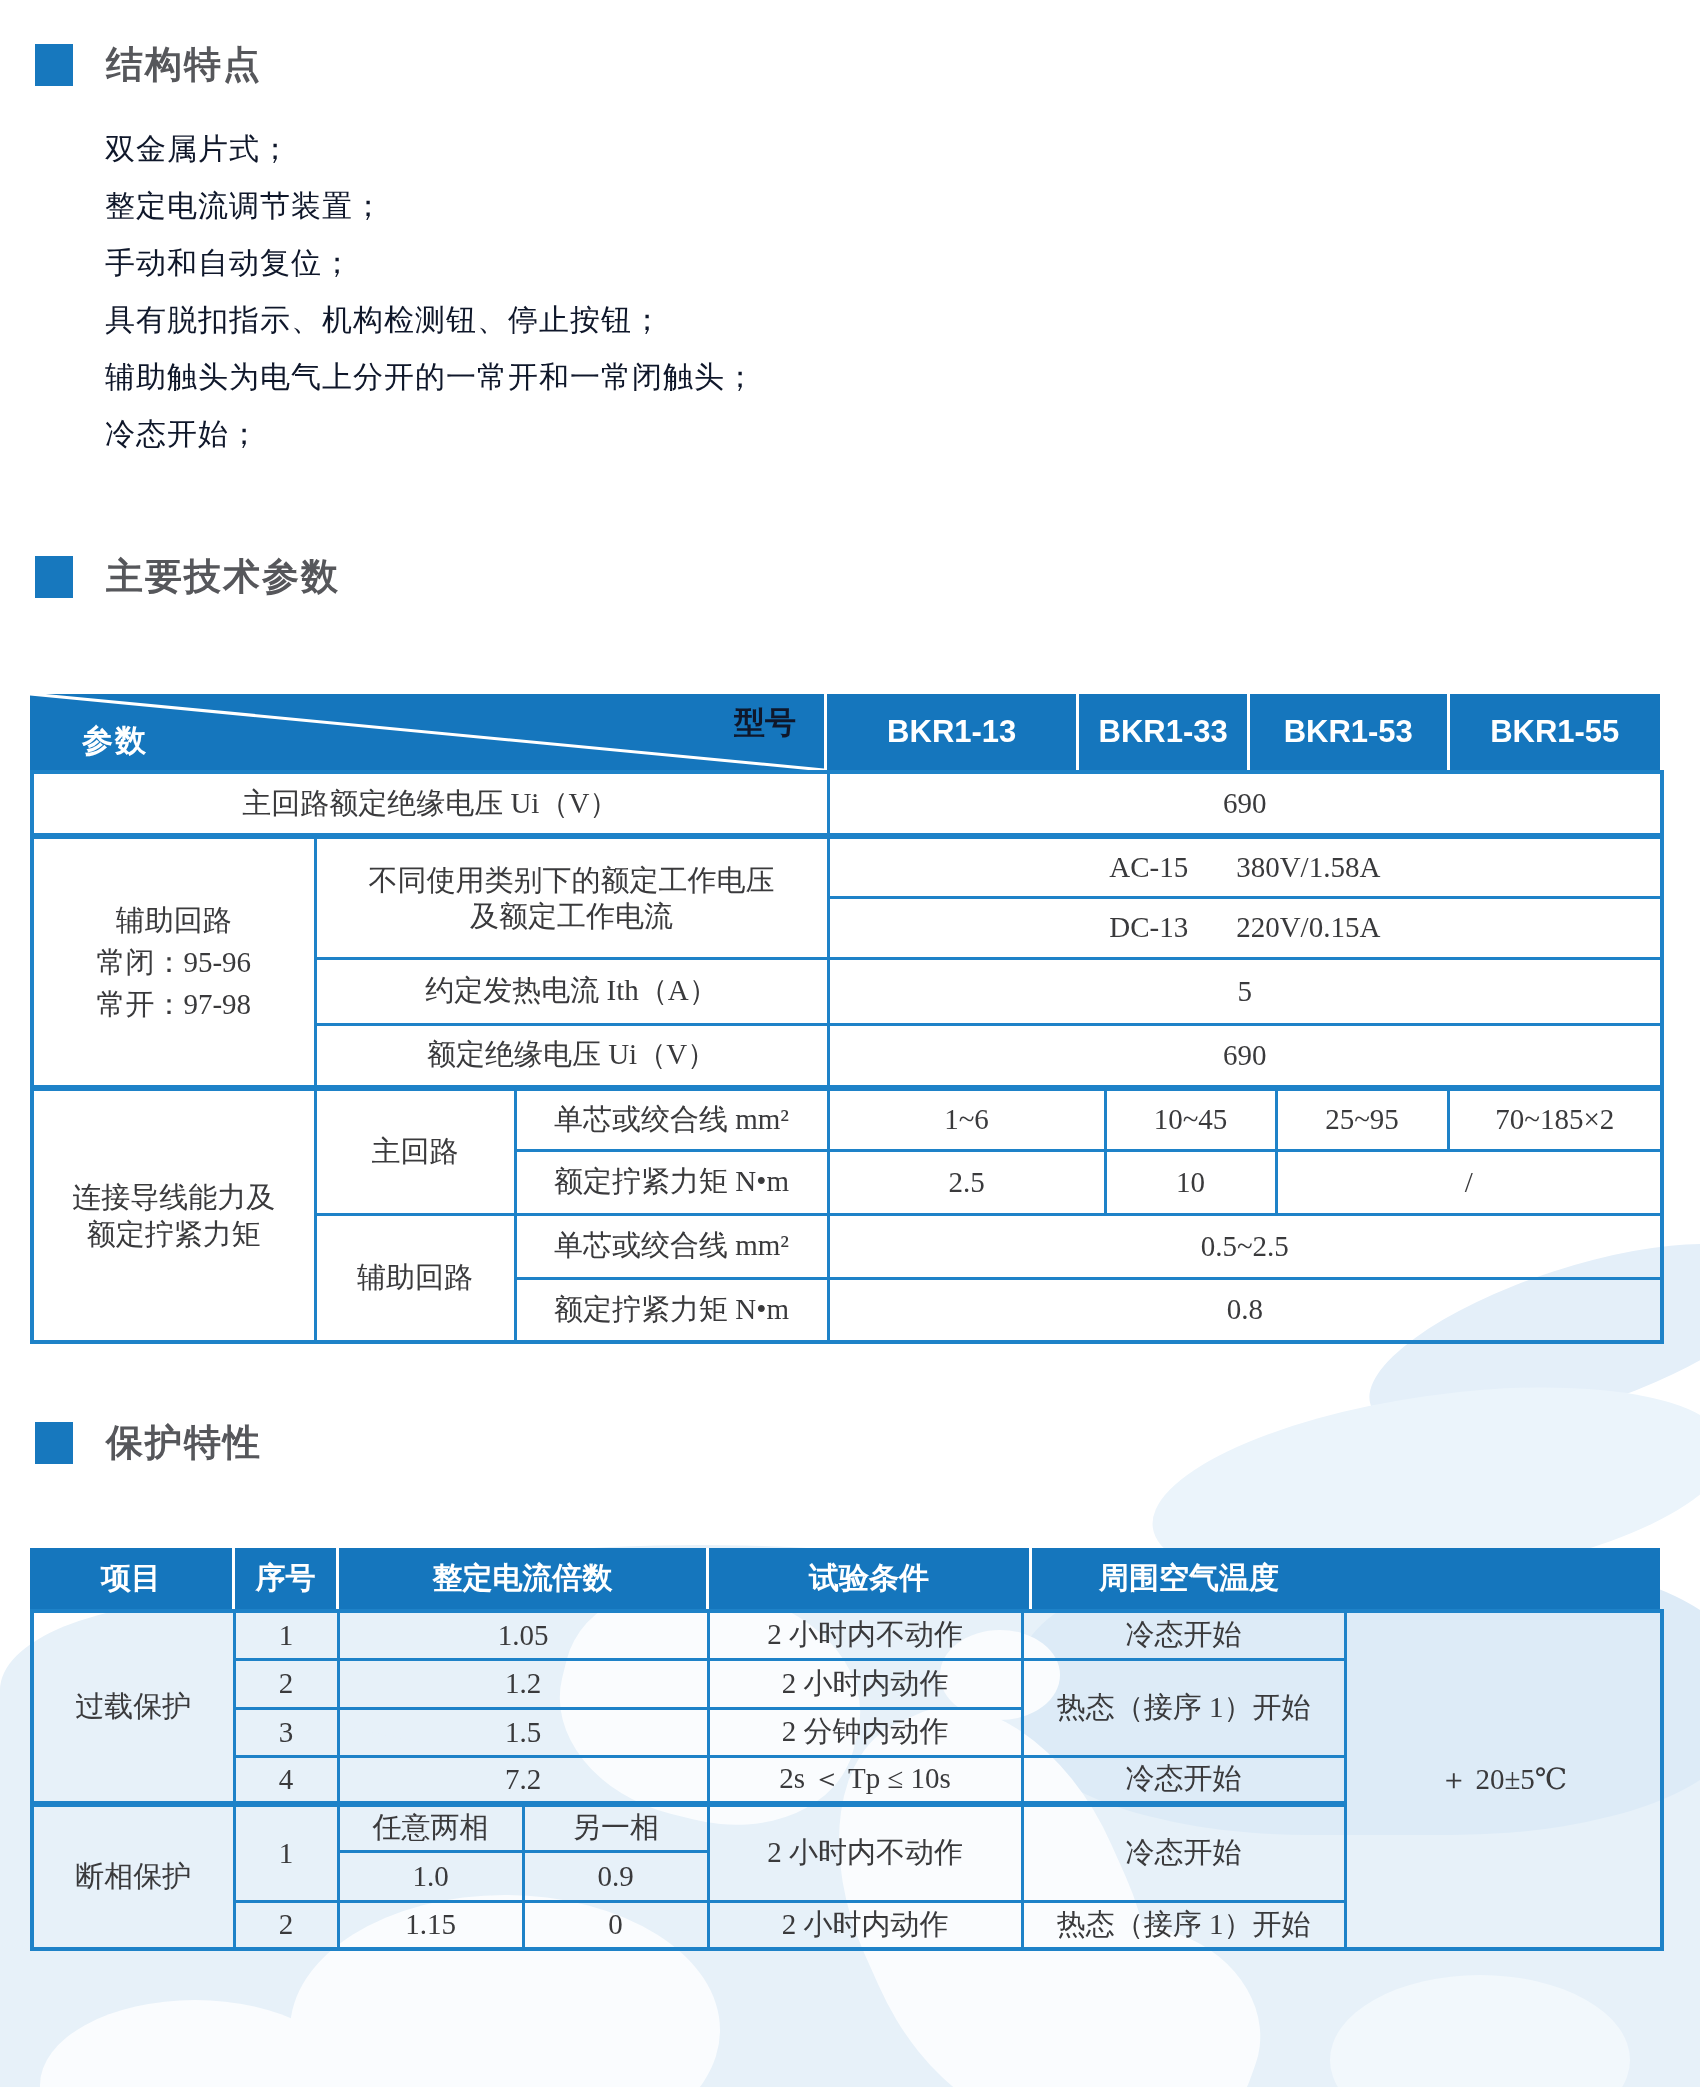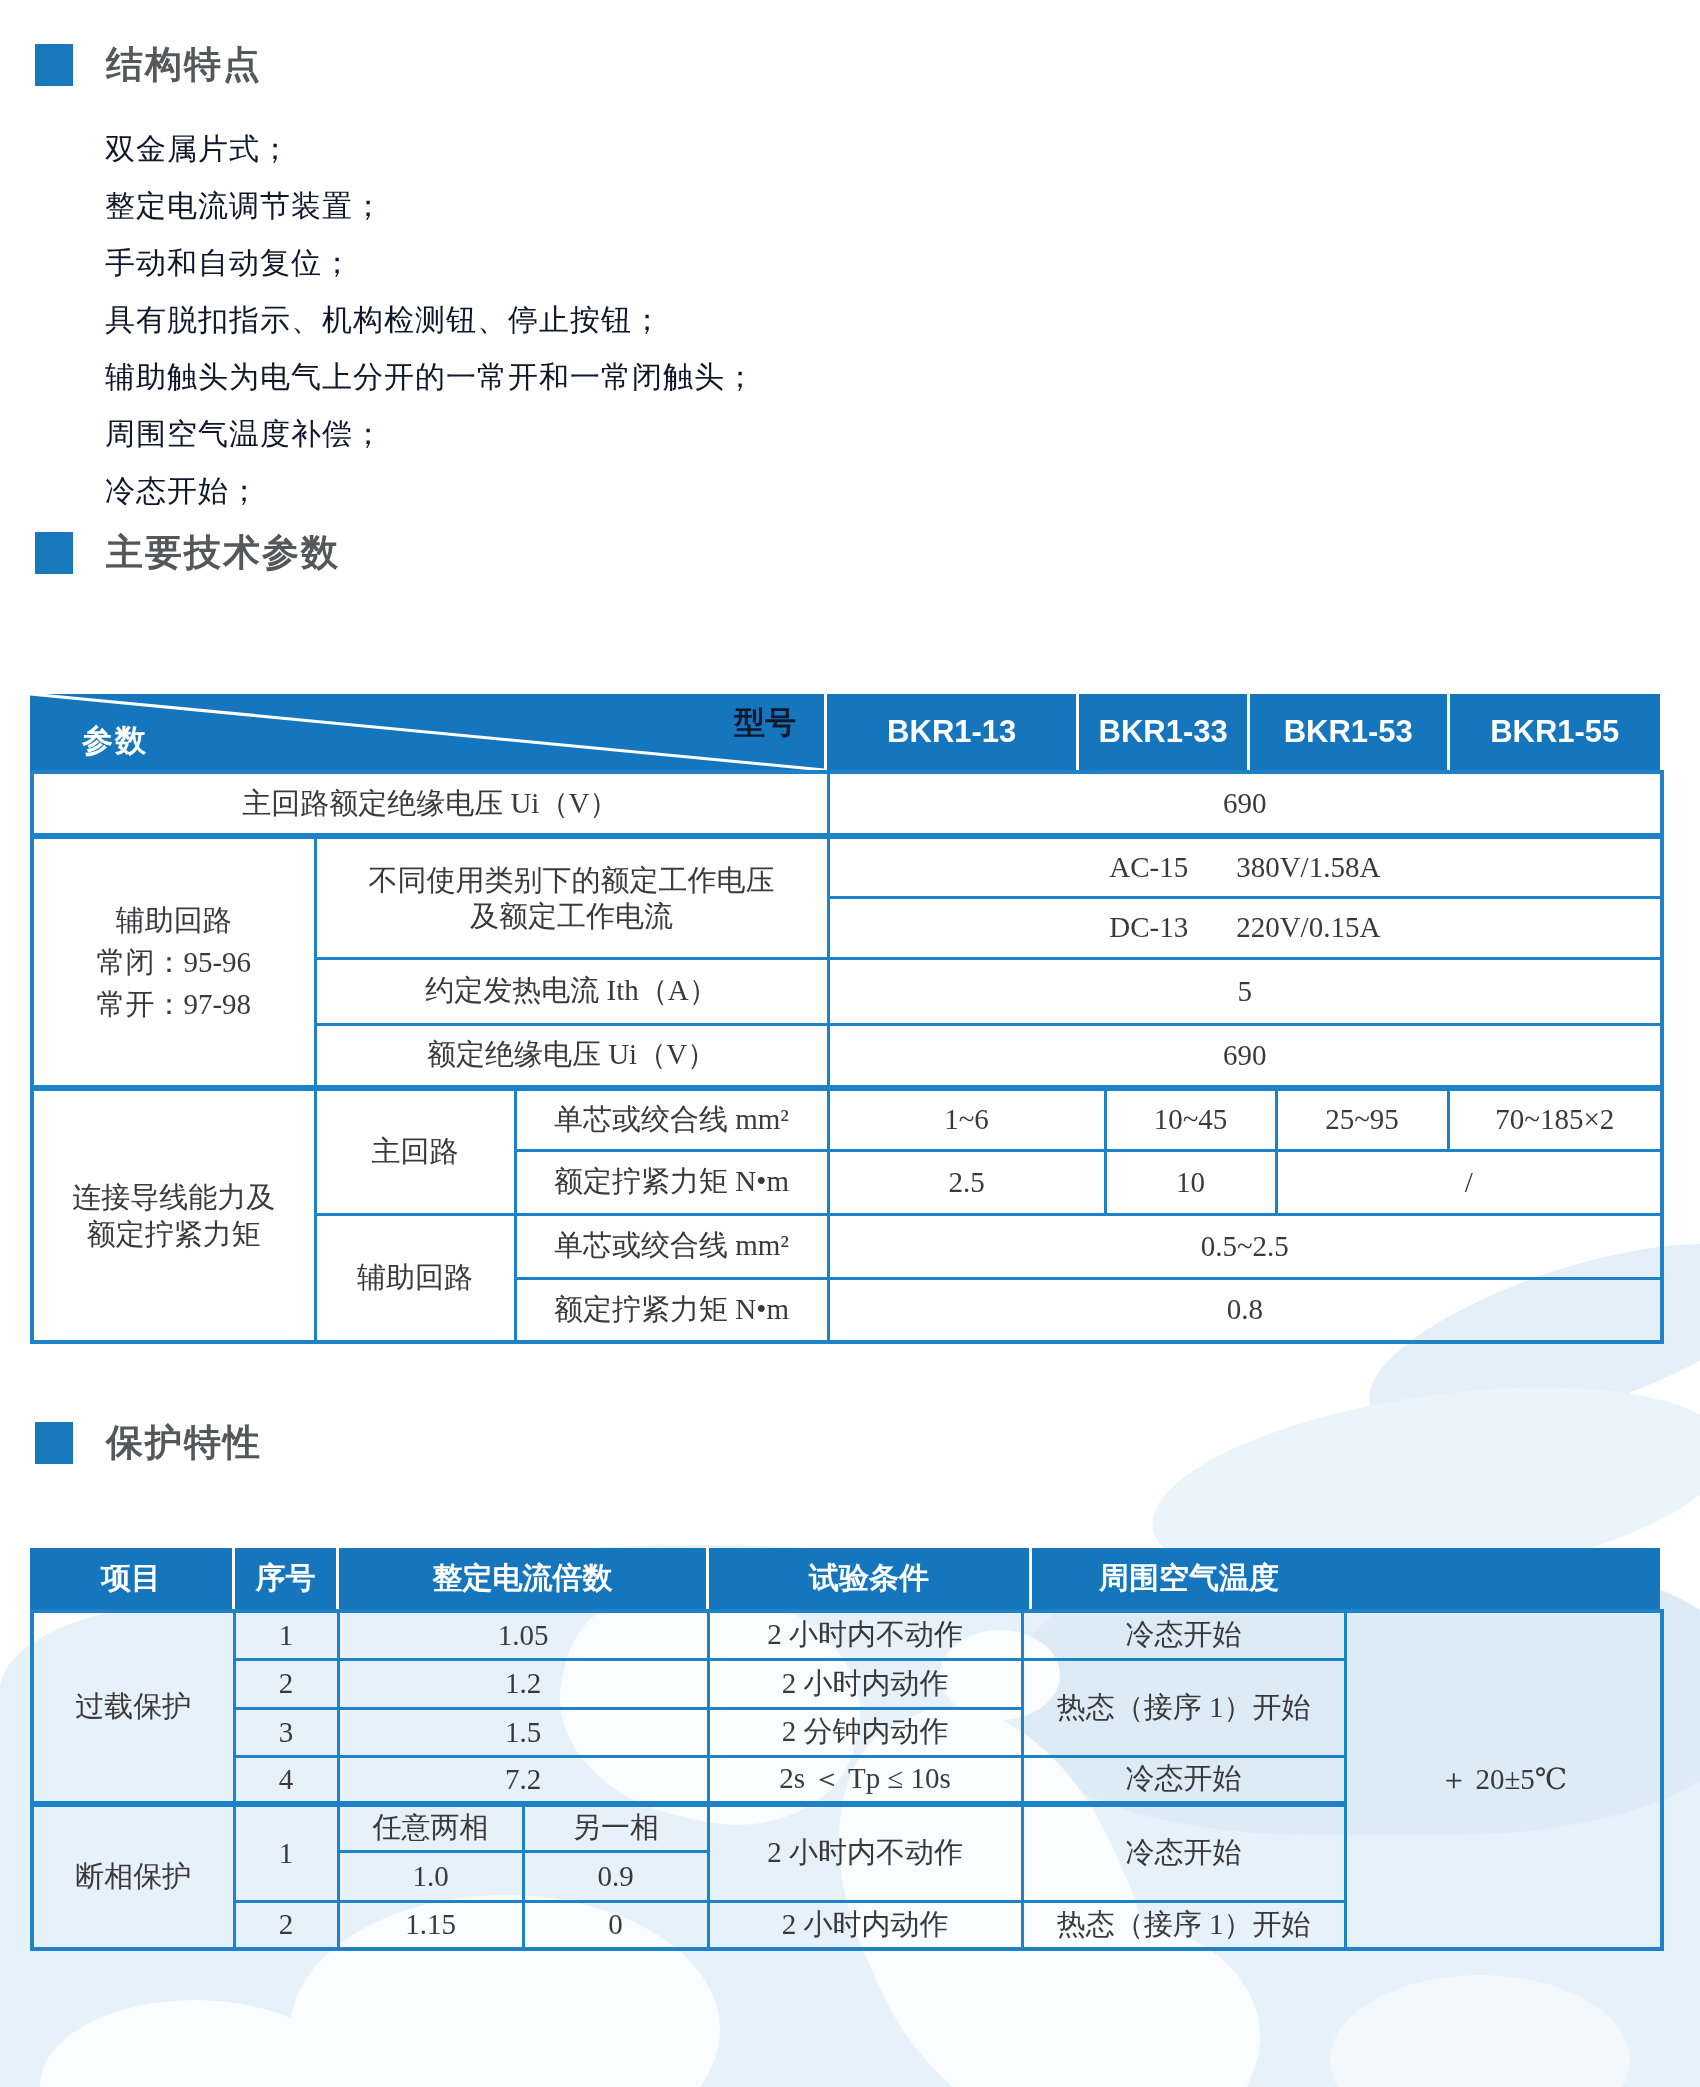--- a/index.html
+++ b/index.html
@@ -88,25 +88,24 @@
     <span class="sq"></span>
     <span class="sec-title">结构特点</span>
   </div>
 
   <div class="features">
     <div class="feat">双金属片式；</div>
     <div class="feat">整定电流调节装置；</div>
     <div class="feat">手动和自动复位；</div>
     <div class="feat">具有脱扣指示、机构检测钮、停止按钮；</div>
     <div class="feat">辅助触头为电气上分开的一常开和一常闭触头；</div>
-    <div class="feat">周围空气温度补偿；</div>
     <div class="feat">冷态开始；</div>
   </div>
 
-  <div class="section" style="top:528px;">
+  <div class="section" style="top:552px;">
     <span class="sq"></span>
     <span class="sec-title">主要技术参数</span>
   </div>
 
   <div class="t1-wrap">
     <div class="thead t1-head">
       <div class="hcell corner" style="width:796px;">
         <svg viewBox="0 0 796 76" preserveAspectRatio="none">
           <line x1="0" y1="0" x2="796" y2="76" stroke="#ffffff" stroke-width="3"></line>
         </svg>

